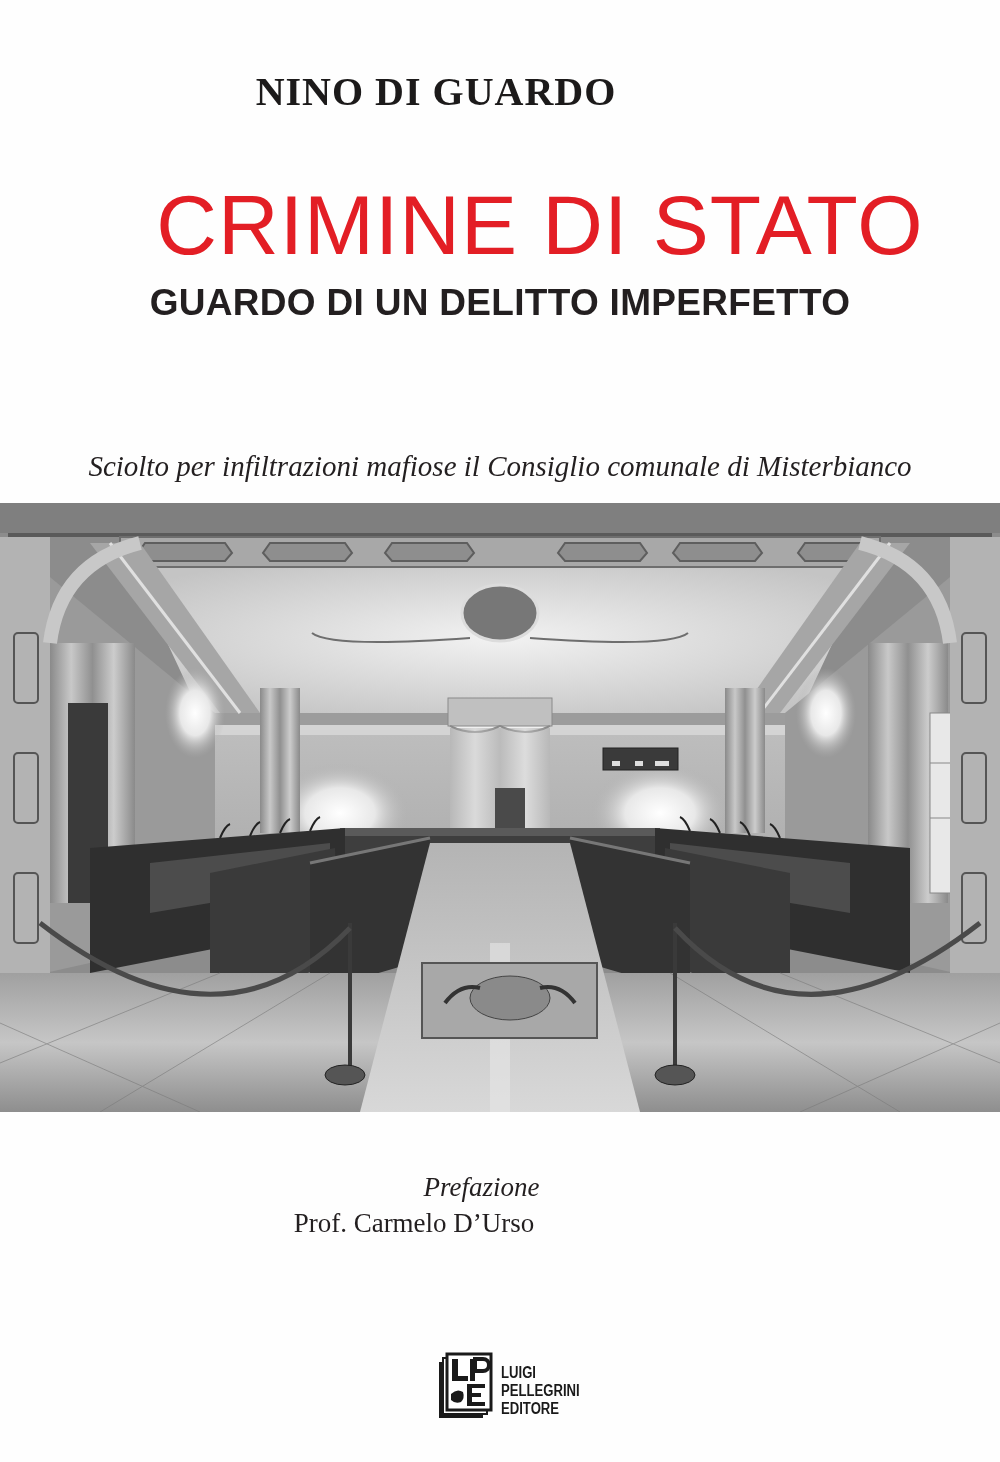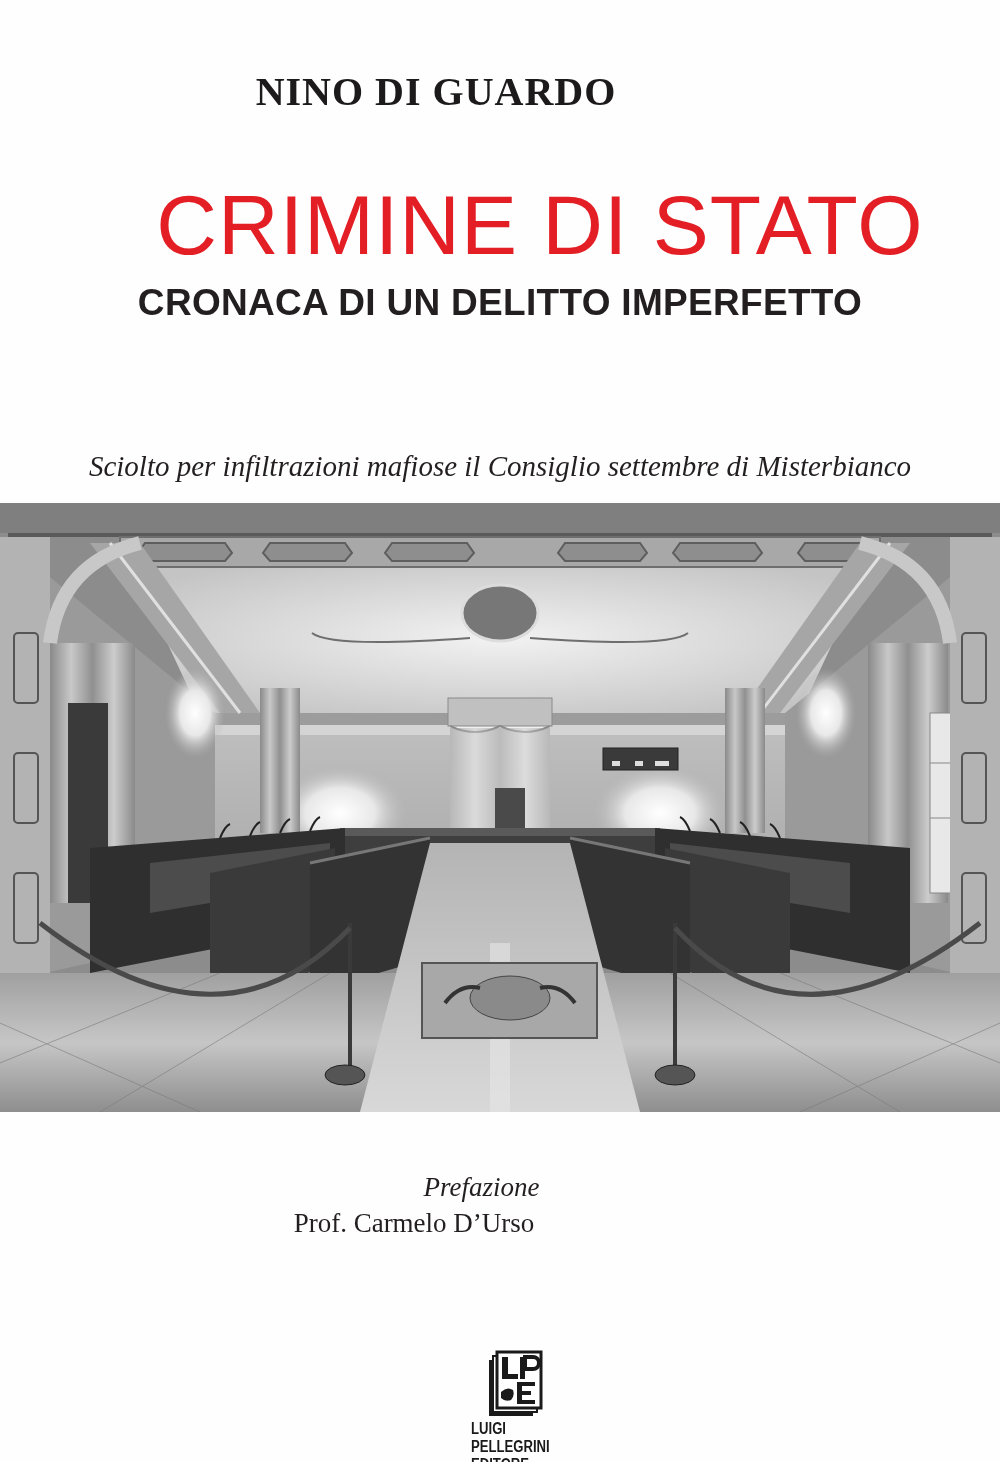--- a/index.html
+++ b/index.html
@@ -44,44 +44,44 @@
       font-family: "Liberation Serif", "DejaVu Serif", serif;
       font-style: italic; font-size: 27px; color: #231f20;
     }
     .preface-author {
       position: absolute; top: 1208px; left: 0; width: 828px; text-align: center;
       font-family: "Liberation Serif", "DejaVu Serif", serif;
       font-size: 27px; color: #231f20;
     }
     .publisher {
       position: absolute; top: 1348px; left: 437px; width: 160px; height: 70px;
-      display: flex; align-items: center; flex-direction: column;
+      display: flex; align-items: flex-end;
     }
     .pub-logo { width: 60px; height: 68px; position: relative; }
     .pub-name {
       margin-left: 4px; margin-top: 4px;
       font-family: "Liberation Sans", "DejaVu Sans", sans-serif;
       font-weight: bold; font-size: 16px; line-height: 18px; color: #1a1a1a;
       transform: scaleX(0.82); transform-origin: left top;
     }
     .pub-name div { white-space: nowrap; }
   </style>
 </head>
 <body>
 
 <div class="cover">
 
   <div class="author">NINO DI GUARDO</div>
 
   <div class="title">CRIMINE DI STATO</div>
 
-  <div class="subtitle">CRONACA DI UN DELITTO IMPERFETTO</div>
-
-
-  <div class="tagline">Sciolto per infiltrazioni mafiose il Consiglio settembre di Misterbianco</div>
+  <div class="subtitle">GUARDO DI UN DELITTO IMPERFETTO</div>
+
+
+  <div class="tagline">Sciolto per infiltrazioni mafiose il Consiglio comunale di Misterbianco</div>
 
   <div class="photo">
     <svg width="1000" height="609" viewBox="0 0 1000 609" xmlns="http://www.w3.org/2000/svg">
       <defs>
         <linearGradient id="ceil" x1="0" y1="0" x2="0" y2="1">
           <stop offset="0" stop-color="#9a9a9a"></stop>
           <stop offset="1" stop-color="#c8c8c8"></stop>
         </linearGradient>
         <radialGradient id="ceilLight" cx="0.5" cy="0.5" r="0.6">
           <stop offset="0" stop-color="#f2f2f2"></stop>

